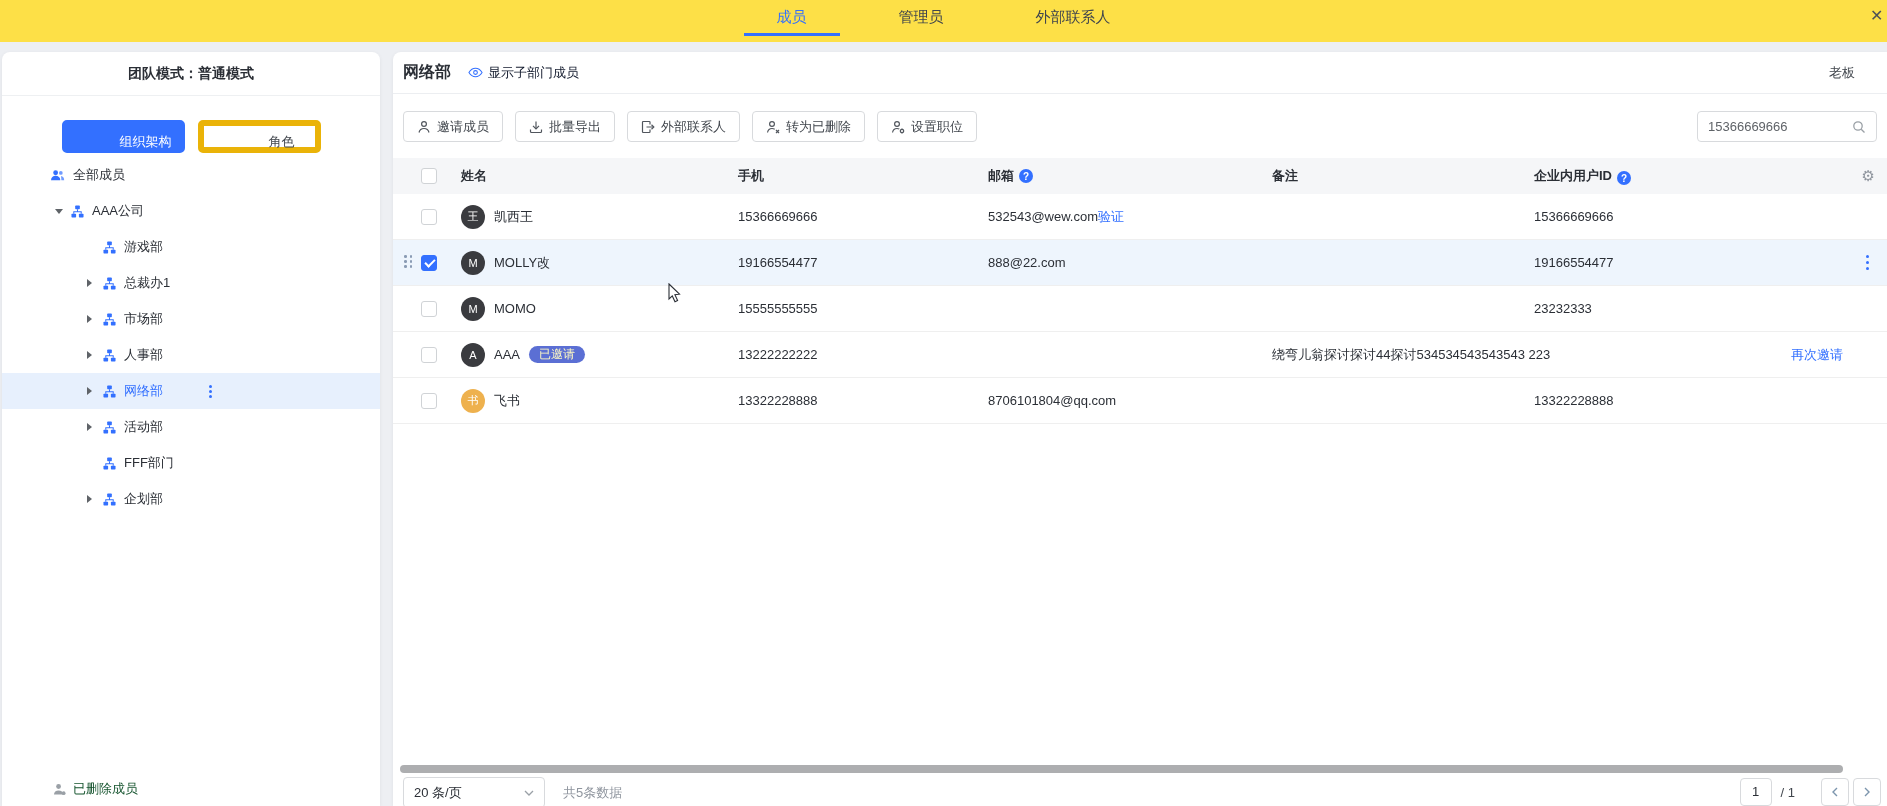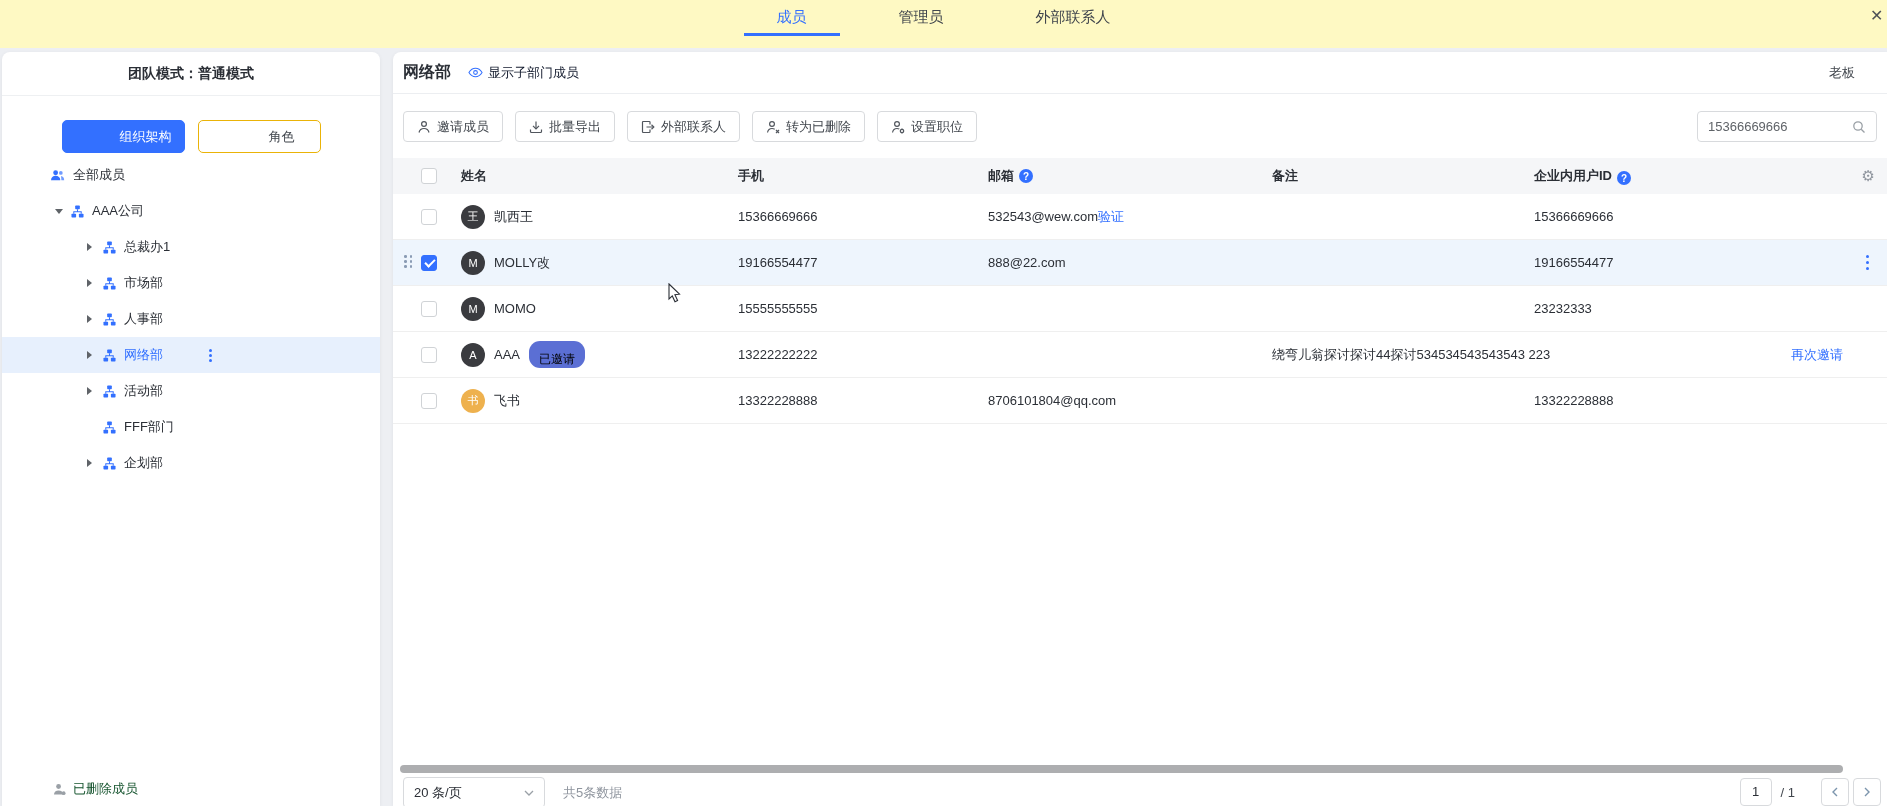--- a/index.html
+++ b/index.html
@@ -1,34 +1,34 @@
 <!DOCTYPE html>
 <html><head>
 <meta charset="utf-8">
 <style>
   * { box-sizing: border-box; margin: 0; padding: 0; }
   body { font-family: "Liberation Sans", "DejaVu Sans", sans-serif; }
   .stage { position: relative; width: 1887px; height: 806px; background: #edeff3; overflow: hidden; color: #2b2f36; }
 
   
-  .topbar { position: absolute; left: 0; top: 0; width: 1887px; height: 48px; background: #fef9c3; }
+  .topbar { position: absolute; left: 0; top: 0; width: 1887px; height: 42px; background: #fde047; }
   .tabs { position: absolute; left: 0; right: 0; top: 0; height: 38px; display: flex; justify-content: center; gap: 26px; }
   .tab { padding: 0 33px; height: 36px; line-height: 34px; font-size: 15px; color: #41464d; cursor: pointer; border-bottom: 3px solid transparent; }
   .tab.active { color: #3370ff; border-bottom-color: #3370ff; }
   .close-x { position: absolute; left: 1870px; top: 6px; font-size: 16px; color: #4e5257; cursor: pointer; }
 
   
   .card { position: absolute; background: #fff; box-shadow: 0 1px 4px rgba(31,35,41,.06); }
   .sidebar { left: 2px; top: 52px; width: 378px; height: 754px; border-radius: 8px 8px 0 0; }
   .main { left: 393px; top: 52px; width: 1494px; height: 754px; border-radius: 8px 0 0 0; overflow: hidden; }
 
   
   .sb-title { height: 44px; line-height: 43px; text-align: center; font-size: 14px; font-weight: 700; border-bottom: 1px solid #eef0f2; }
   .sb-modes { margin-top: 24px; display: flex; justify-content: center; gap: 13px; }
-  .mode-btn { width: 123px; height: 33px; line-height: 31px; text-align: center; font-size: 13px; border-radius: 5px; border: 1px solid #eab308; color: #41464d; background: #fff; cursor: pointer; padding-left: 45px; }
+  .mode-btn { width: 123px; height: 33px; line-height: 31px; text-align: center; font-size: 13px; border-radius: 5px; border: 6px solid #eab308; color: #41464d; background: #fff; cursor: pointer; padding-left: 45px; }
   .mode-btn.active { background: #3370ff; border-color: #3370ff; color: #fff; }
   .tree { margin-top: 4px; }
   .ti { position: relative; height: 36px; display: flex; align-items: center; font-size: 13px; cursor: pointer; }
   .ti .lbl { margin-left: 8px; }
   .ti-all { padding-left: 48px; }
   .ti-l0 { padding-left: 53px; }
   .ti-l1 { padding-left: 85px; }
   .ti-l1.nocaret { padding-left: 101px; }
   .ti.selected { background: #e7f0fd; }
   .ti.selected .lbl { color: #3370ff; }
@@ -65,21 +65,21 @@
   .c-email { width: 284px; flex: 0 0 284px; display: flex; align-items: center; }
   .c-remark { width: 262px; flex: 0 0 262px; white-space: nowrap; overflow: visible; }
   .c-id { width: 256px; flex: 0 0 256px; }
   .c-action { flex: 1; display: flex; justify-content: flex-end; align-items: center; }
   .cb { width: 16px; height: 16px; border: 1px solid #d0d3d6; border-radius: 3px; background: #fff; cursor: pointer; position: relative; display: inline-block; }
   .cb.checked { background: #3370ff; border-color: #3370ff; }
   .cb.checked::after { content: ""; position: absolute; left: 3px; top: 3.5px; width: 8px; height: 4px; border-left: 2px solid #fff; border-bottom: 2px solid #fff; transform: rotate(-45deg); }
   .avatar { width: 24px; height: 24px; border-radius: 50%; background: #3a3b3f; color: #fff; font-size: 11px; display: inline-flex; align-items: center; justify-content: center; flex: 0 0 24px; }
   .avatar.yellow { background: #eeb14e; }
   .mname { margin-left: 9px; }
-  .badge { margin-left: 9px; background: #5b6fd4; color: #000000; font-size: 12px; padding: 12px 10px 3px; border-radius: 11px; line-height: 1; }
+  .badge { margin-left: 9px; background: #5b6fd4; color: #fef9c3; font-size: 12px; padding: 2px 10px 3px; border-radius: 11px; line-height: 1; }
   .link { color: #3370ff; cursor: pointer; text-decoration: none; }
   .qicon { display: inline-flex; width: 14px; height: 14px; border-radius: 50%; background: #3370ff; color: #fff; font-size: 10px; font-weight: 700; align-items: center; justify-content: center; margin-left: 5px; vertical-align: -2px; cursor: pointer; }
   .gear { font-size: 15px; color: #8f959e; cursor: pointer; margin-right: 4px; }
   .row-dots { display: inline-flex; flex-direction: column; gap: 2.5px; margin-right: 10px; cursor: pointer; }
   .row-dots i { width: 3.5px; height: 3.5px; border-radius: 50%; background: #3370ff; }
   .drag { position: absolute; left: 11px; top: 15px; display: grid; grid-template-columns: 3px 3px; gap: 2.5px; cursor: grab; }
   .drag i { width: 2.6px; height: 2.6px; border-radius: 50%; background: #8a9bb4; }
   .action-link { margin-right: 36px; font-size: 13px; }
 
   
@@ -142,20 +142,33 @@
                 <rect x="4.5" y="0.5" width="5" height="4" rx="0.8"></rect>
                 <rect x="0.5" y="9.5" width="5" height="4" rx="0.8"></rect>
                 <rect x="8.5" y="9.5" width="5" height="4" rx="0.8"></rect>
               </g>
               <path d="M7 4.5v2.8M3 9.5V7.3h8v2.2" stroke="#3370ff" fill="none" stroke-width="1.1"></path>
             </svg>
         </span>
         <span class="lbl">AAA公司</span>
       </div>
 
+      <div class="ti ti-l1 nocaret">
+        <span style="display:inline-flex">
+          <svg width="13" height="13" viewBox="0 0 14 14">
+              <g fill="#3370ff">
+                <rect x="4.5" y="0.5" width="5" height="4" rx="0.8"></rect>
+                <rect x="0.5" y="9.5" width="5" height="4" rx="0.8"></rect>
+                <rect x="8.5" y="9.5" width="5" height="4" rx="0.8"></rect>
+              </g>
+              <path d="M7 4.5v2.8M3 9.5V7.3h8v2.2" stroke="#3370ff" fill="none" stroke-width="1.1"></path>
+            </svg>
+        </span>
+        <span class="lbl">游戏部</span>
+      </div>
 
       <div class="ti ti-l1">
         <span class="caret">
             <i class="caret-r"></i>
           </span>
         <span style="display:inline-flex">
           <svg width="13" height="13" viewBox="0 0 14 14">
               <g fill="#3370ff">
                 <rect x="4.5" y="0.5" width="5" height="4" rx="0.8"></rect>
                 <rect x="0.5" y="9.5" width="5" height="4" rx="0.8"></rect>

